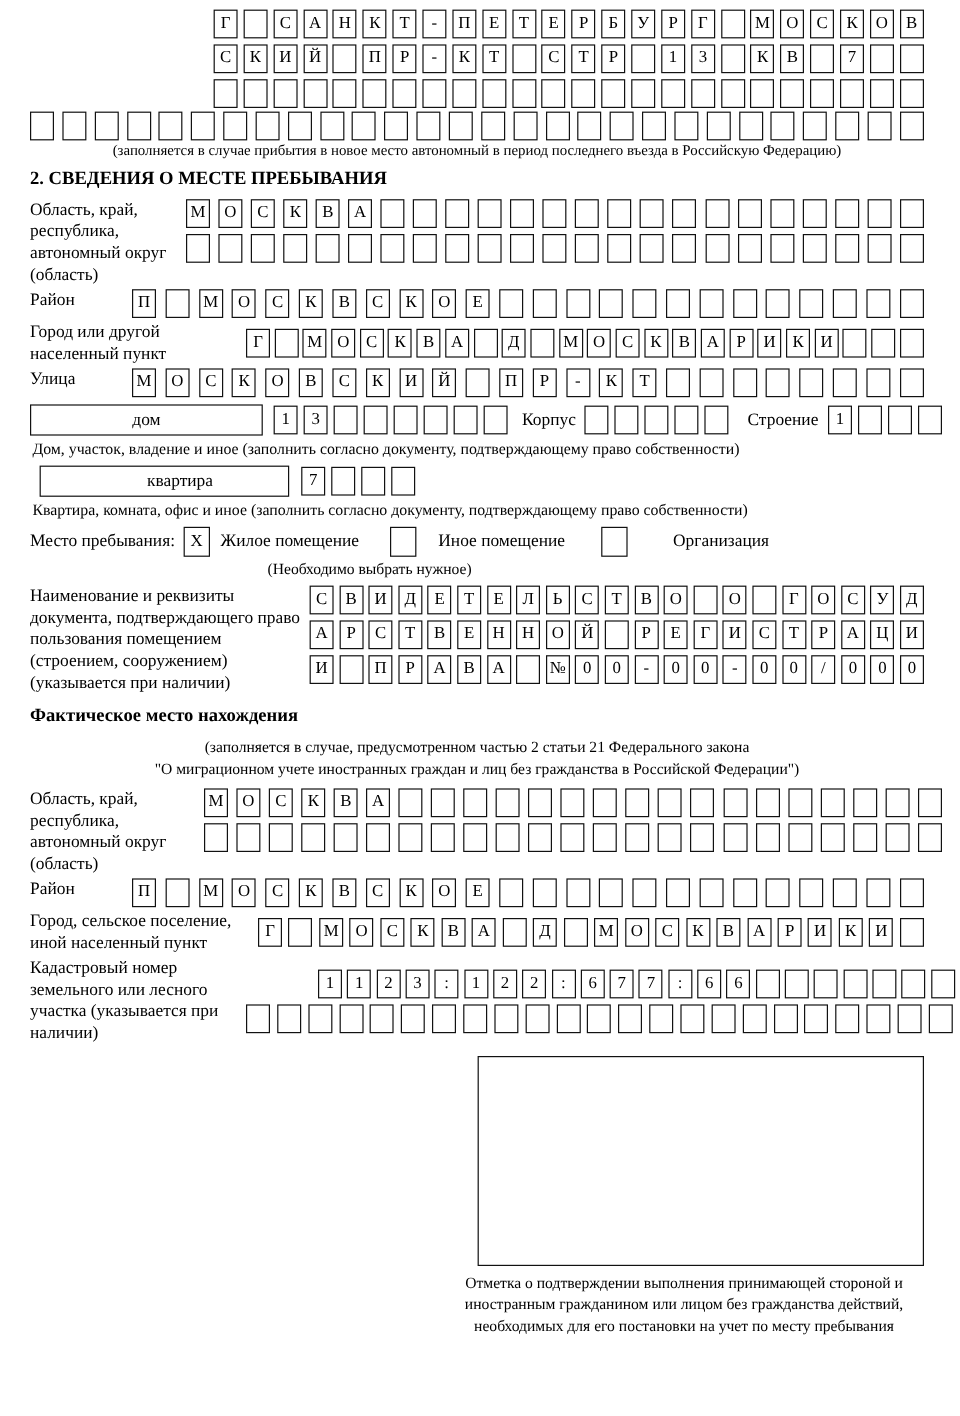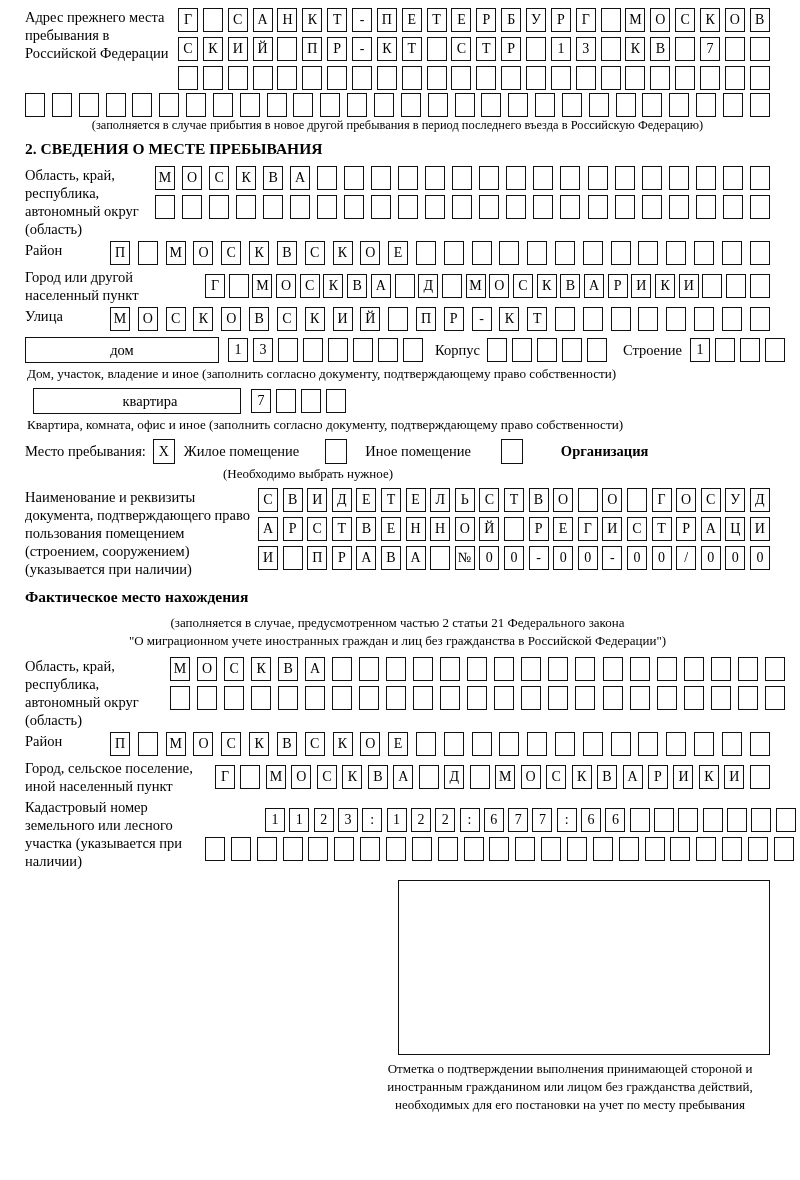--- a/index.html
+++ b/index.html
@@ -39,21 +39,20 @@
 
   .mt6 { margin-top:6px; } .mt10 { margin-top:10px; }
 </style>
 </head>
 <body>
 
 <div class="page">
 
 
   <div class="frow">
-    <div class="label" style="width:150px;">Адрес прежнего места пребывания в Российской Федерации</div>
     <div class="rowstack">
       <div class="cells" style="width:592px;">
           <span class="cell">Г</span>
           <span class="cell"></span>
           <span class="cell">С</span>
           <span class="cell">А</span>
           <span class="cell">Н</span>
           <span class="cell">К</span>
           <span class="cell">Т</span>
           <span class="cell">-</span>
@@ -151,21 +150,21 @@
       <span class="cell"></span>
       <span class="cell"></span>
       <span class="cell"></span>
       <span class="cell"></span>
       <span class="cell"></span>
       <span class="cell"></span>
       <span class="cell"></span>
       <span class="cell"></span>
       <span class="cell"></span>
     </div>
-  <div class="caption">(заполняется в случае прибытия в новое другой пребывания в период последнего въезда в Российскую Федерацию)</div>
+  <div class="caption">(заполняется в случае прибытия в новое место автономный в период последнего въезда в Российскую Федерацию)</div>
 
   <div class="sect-title">2. СВЕДЕНИЯ О МЕСТЕ ПРЕБЫВАНИЯ</div>
 
   <div class="frow">
     <div class="label" style="width:128px;">Область, край, республика, автономный округ (область)</div>
     <div class="rowstack">
       <div class="cells" style="width:615px;">
           <span class="cell">М</span>
           <span class="cell">О</span>
           <span class="cell">С</span>
@@ -349,21 +348,21 @@
   </div>
   <div class="caption-left">Квартира, комната, офис и иное (заполнить согласно документу, подтверждающему право собственности)</div>
 
   <div class="mesto-row">
     <div class="inline-label">Место пребывания:</div>
     <span class="cell checkbox" style="margin-left:7px;">X</span>
     <div class="inline-label" style="margin-left:9px;">Жилое помещение</div>
     <span class="cell checkbox" style="margin-left:26px;"></span>
     <div class="inline-label" style="margin-left:18px;">Иное помещение</div>
     <span class="cell checkbox" style="margin-left:30px;"></span>
-    <div class="inline-label" style="margin-left:38px;font-weight:bold;">Организация</div>
+    <div class="inline-label" style="margin-left:38px;">Организация</div>
   </div>
   <div class="mesto-note">(Необходимо выбрать нужное)</div>
 
   <div class="frow">
     <div class="label" style="width:230px;">Наименование и реквизиты документа, подтверждающего право пользования помещением (строением, сооружением) (указывается при наличии)</div>
     <div class="rowstack">
       <div class="cells" style="width:512px;">
           <span class="cell">С</span>
           <span class="cell">В</span>
           <span class="cell">И</span>

